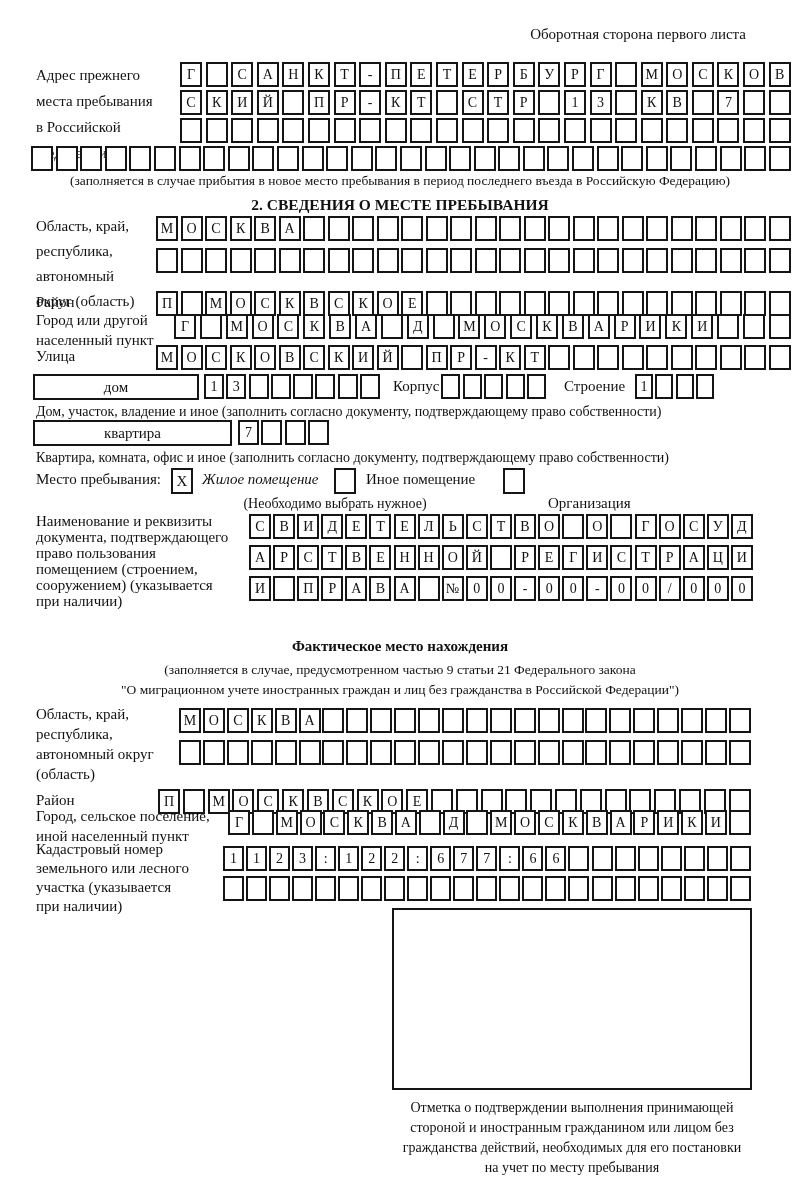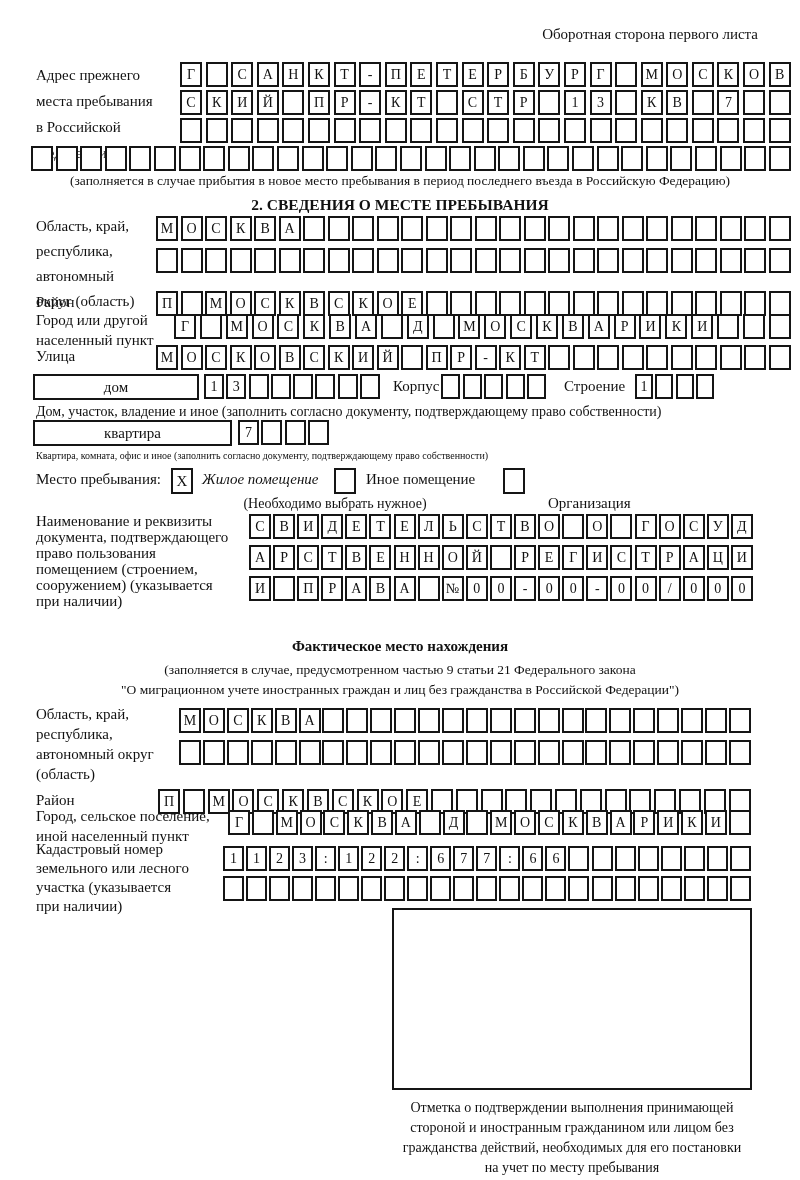--- a/index.html
+++ b/index.html
@@ -22,21 +22,21 @@
   .chk{position:absolute;width:22px;height:26px;border:2px solid #151515;box-sizing:border-box;
        display:flex;align-items:center;justify-content:center;font-size:15px;}
   .inline-lbl{position:absolute;font-size:15px;white-space:nowrap;}
   .bigbox{position:absolute;border:2px solid #151515;box-sizing:border-box;background:#fff;}
 </style>
 </head>
 <body>
 
 <div class="page">
 
-  <div class="inline-lbl" style="top:26px;right:42px;">Оборотная сторона первого листа</div>
+  <div class="inline-lbl" style="top:26px;right:54px;">Оборотная сторона первого листа</div>
 
   <div class="lbl" style="left:36px;top:62px;line-height:26px;">Адрес прежнего
 места пребывания
 в Российской
 Федерации</div>
   <div class="cells" style="left:180px;top:62px;width:611px;">
       <span class="cell">Г</span>
       <span class="cell"></span>
       <span class="cell">С</span>
       <span class="cell">А</span>
@@ -328,21 +328,21 @@
     </div>
   <div class="caption" style="left:36px;top:404px;text-align:left;font-size:14px;">Дом, участок, владение и иное (заполнить согласно документу, подтверждающему право собственности)</div>
 
   <div class="rect" style="left:33px;top:420px;width:199px;">квартира</div>
   <div class="cells w21" style="left:238px;top:420px;width:91px;">
       <span class="cell">7</span>
       <span class="cell"></span>
       <span class="cell"></span>
       <span class="cell"></span>
     </div>
-  <div class="caption" style="left:36px;top:450px;text-align:left;font-size:10px;">Квартира, комната, офис и иное (заполнить согласно документу, подтверждающему право собственности)</div>
+  <div class="caption" style="left:36px;top:450px;text-align:left;font-size:14px;">Квартира, комната, офис и иное (заполнить согласно документу, подтверждающему право собственности)</div>
 
   <div class="inline-lbl" style="left:36px;top:471px;">Место пребывания:</div>
   <div class="chk" style="left:171px;top:468px;">X</div>
   <div class="inline-lbl" style="left:202px;top:471px;font-style:italic;">Жилое помещение</div>
   <div class="chk" style="left:334px;top:468px;"></div>
   <div class="inline-lbl" style="left:366px;top:471px;">Иное помещение</div>
   <div class="chk" style="left:503px;top:468px;"></div>
   <div class="inline-lbl" style="left:548px;top:471px;margin-top:24px;">Организация</div>
   <div class="caption" style="left:150px;top:496px;width:370px;font-size:14px;text-align:center;">(Необходимо выбрать нужное)</div>
 

